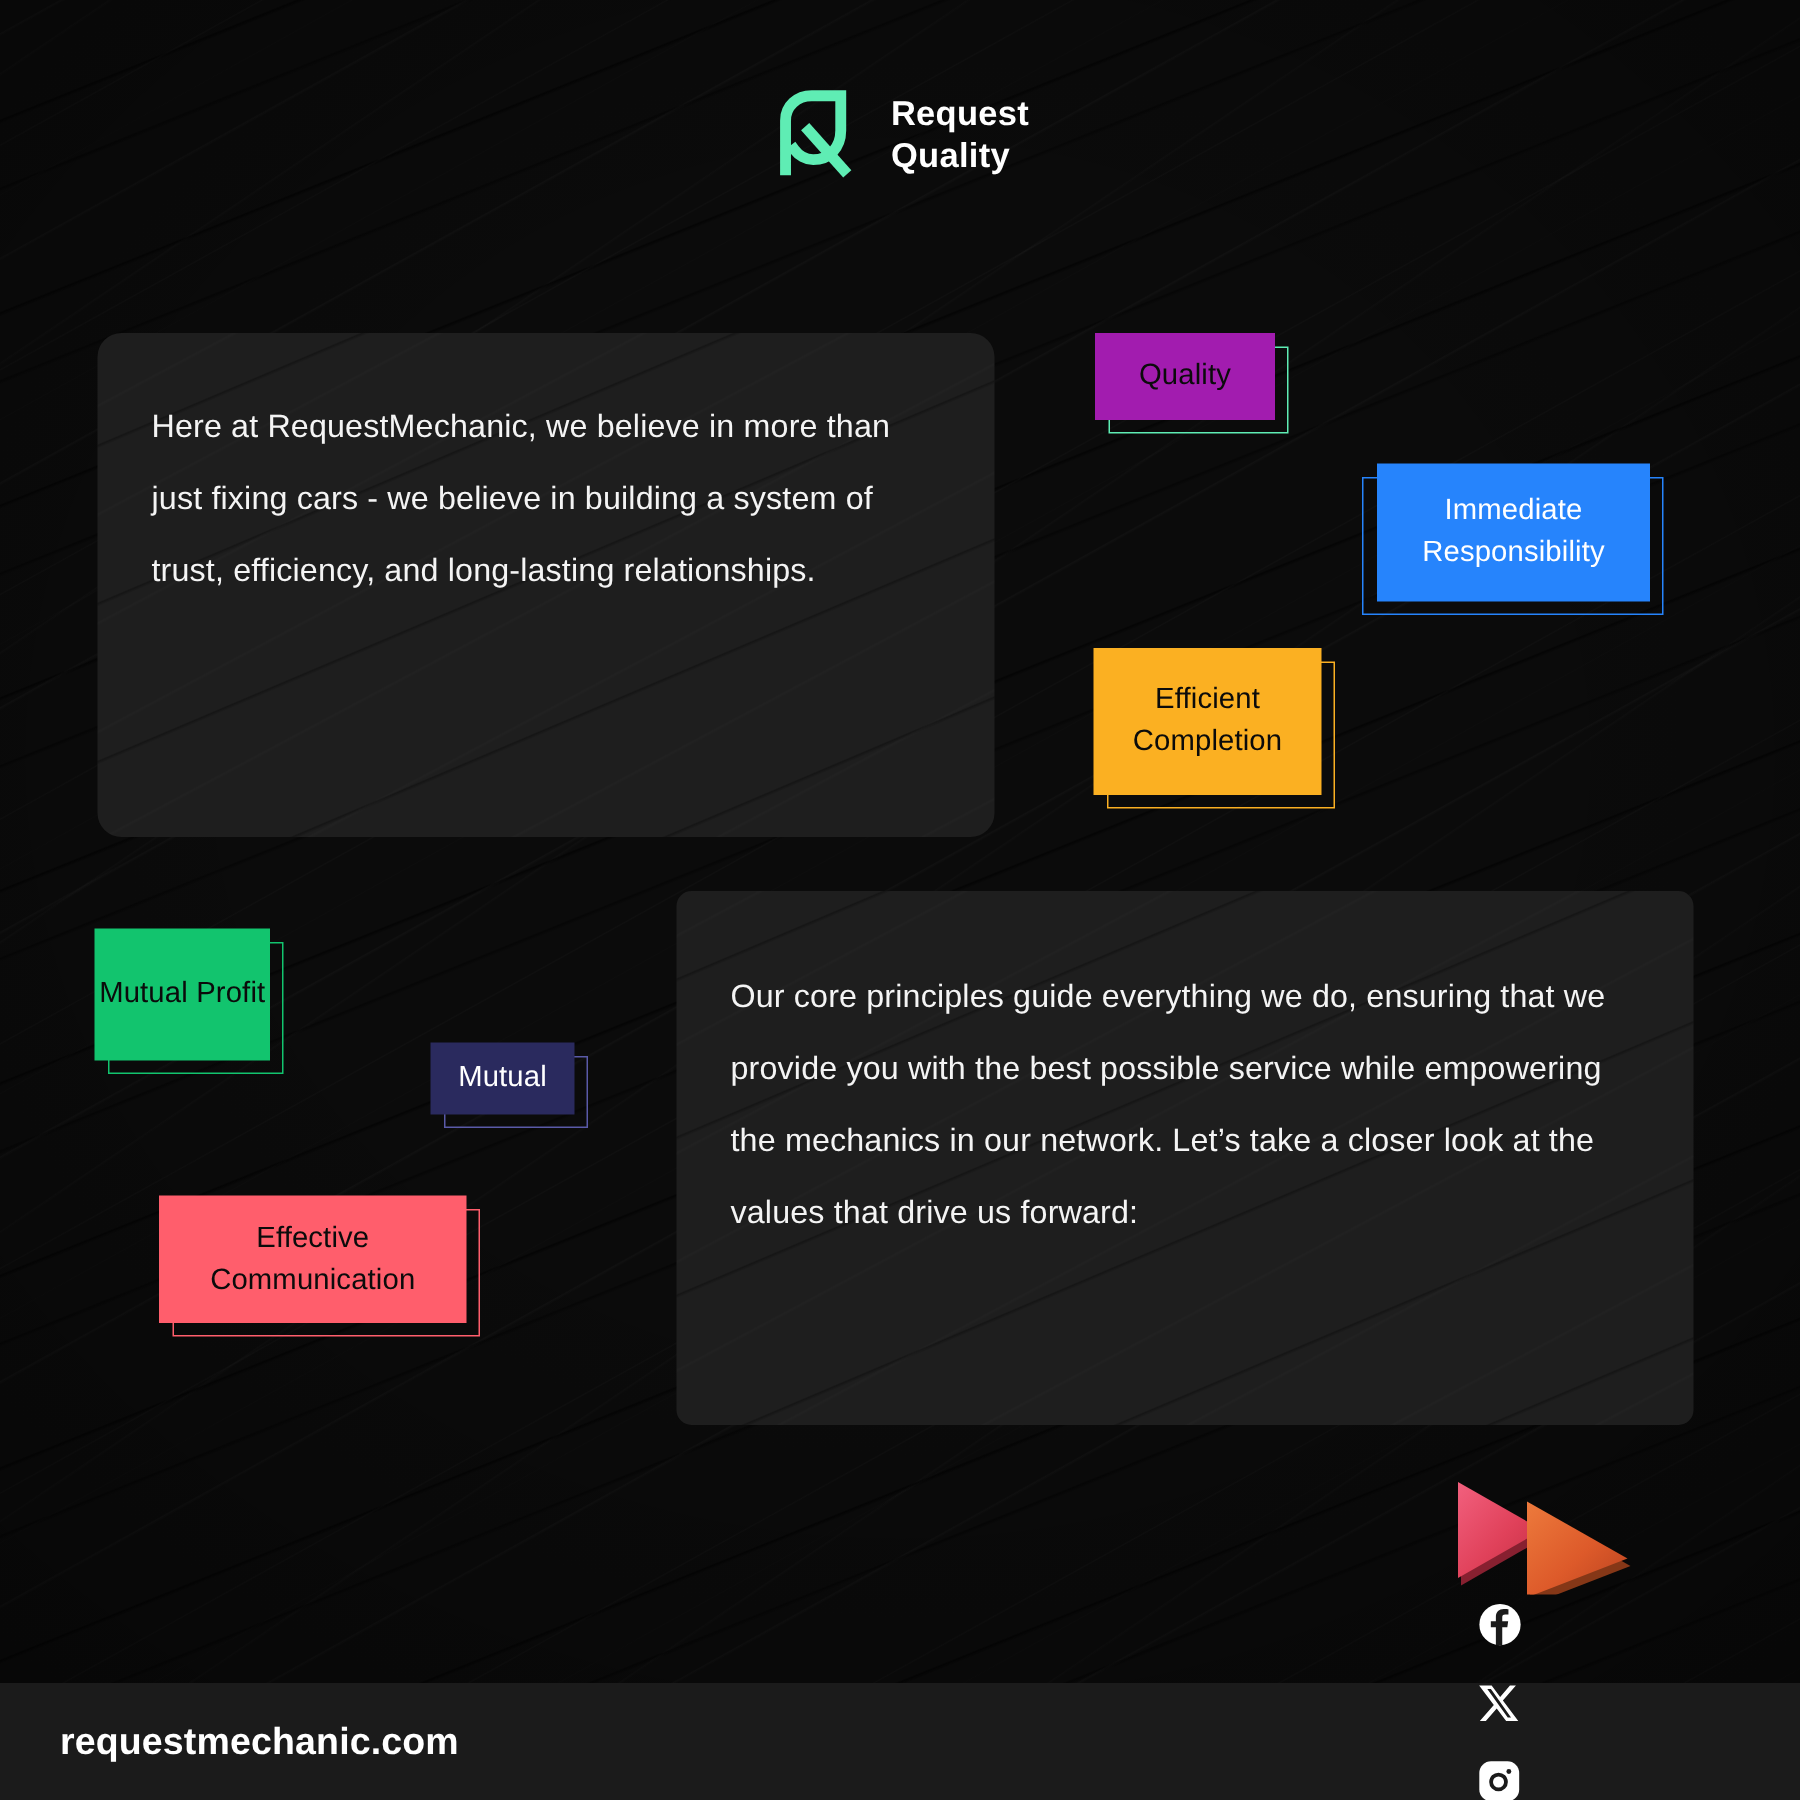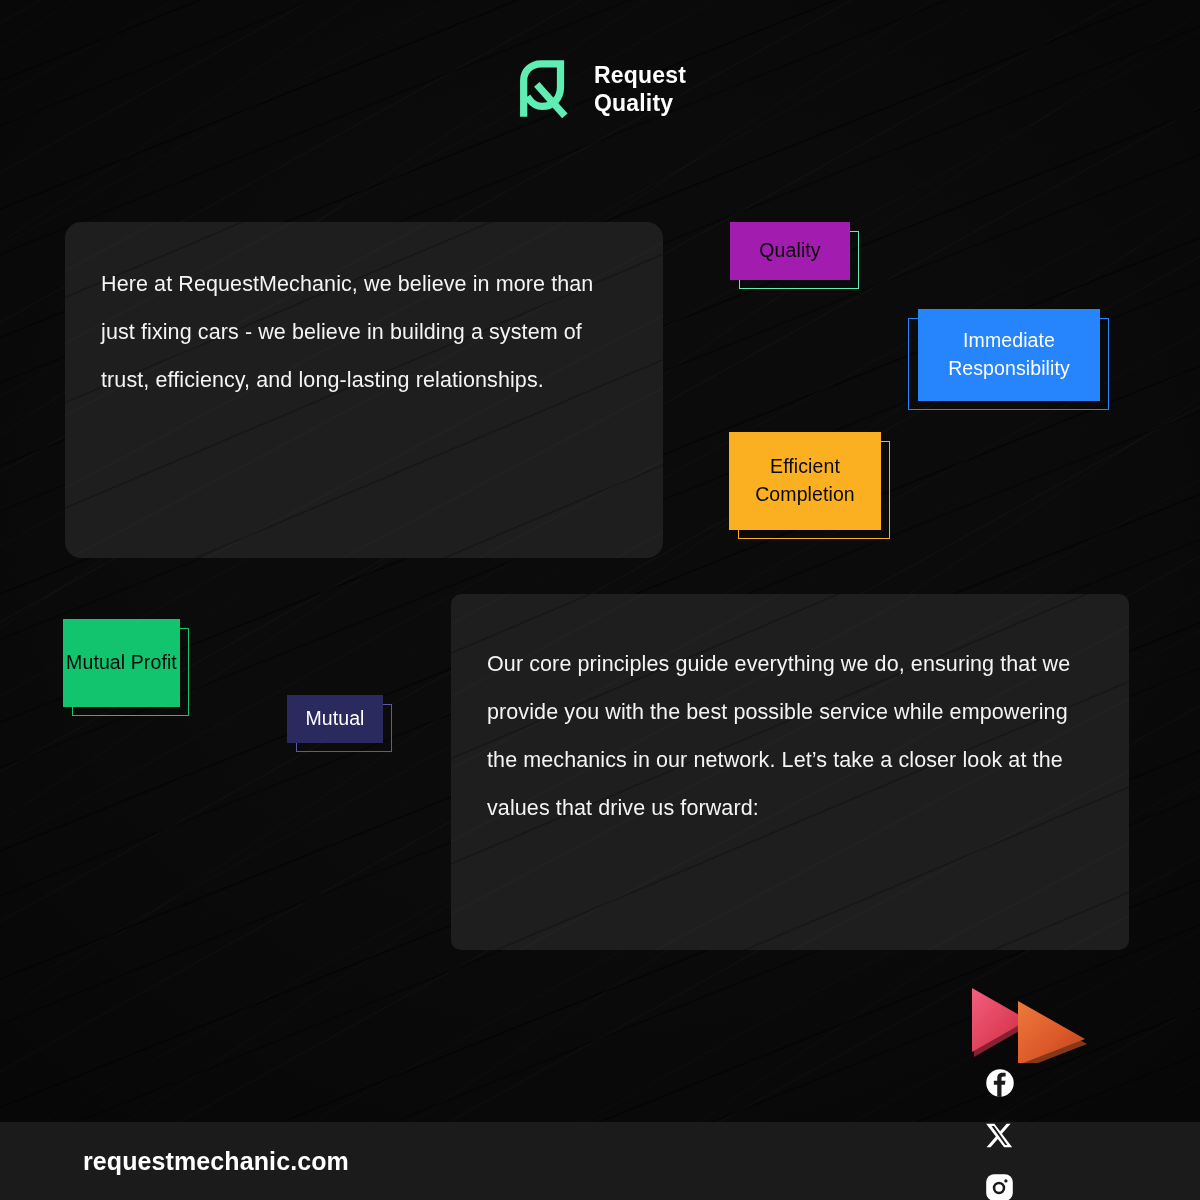--- a/index.html
+++ b/index.html
@@ -160,21 +160,21 @@
   .arrows { position: absolute; left: 968px; top: 978px; width: 125px; height: 85px; }
 
   
   .footer {
     position: absolute;
     left: 0; right: 0; bottom: 0;
     height: 78px;
     background: #1b1b1b;
     display: flex;
     align-items: center;
-    padding: 0 80px 0 83px;
+    padding: 0 80px 0 40px;
   }
   .footer-site {
     color: #ffffff;
     font-size: 25px;
     font-weight: 700;
     letter-spacing: .1px;
   }
   .footer-right {
     margin-left: auto;
     display: flex;
@@ -241,20 +241,24 @@
   <div class="chip-wrap" id="chip-mutual-profit">
     <div class="chip-ghost" style="color: rgb(18, 196, 110);"></div>
     <div class="chip" style="background: rgb(18, 196, 110); color: rgb(11, 11, 11);">Mutual Profit</div>
   </div>
 
   <div class="chip-wrap" id="chip-trust">
     <div class="chip-ghost" style="color: rgb(90, 90, 168);"></div>
     <div class="chip" style="background: rgb(42, 42, 94); color: rgb(255, 255, 255);">Mutual</div>
   </div>
 
+  <div class="chip-wrap" id="chip-effective-comm">
+    <div class="chip-ghost" style="color: rgb(255, 94, 108);"></div>
+    <div class="chip" style="background: rgb(255, 94, 108); color: rgb(11, 11, 11);">Effective Communication</div>
+  </div>
 
   <div class="arrows">
     <svg viewBox="0 0 125 85" width="125" height="85" aria-hidden="true">
       <defs>
         <linearGradient id="gA" x1="0" y1="0" x2="1" y2="1">
           <stop offset="0%" stop-color="#F2607E"></stop>
           <stop offset="55%" stop-color="#E0415A"></stop>
           <stop offset="100%" stop-color="#C22E42"></stop>
         </linearGradient>
         <linearGradient id="gB" x1="0" y1="0" x2="1" y2="1">

